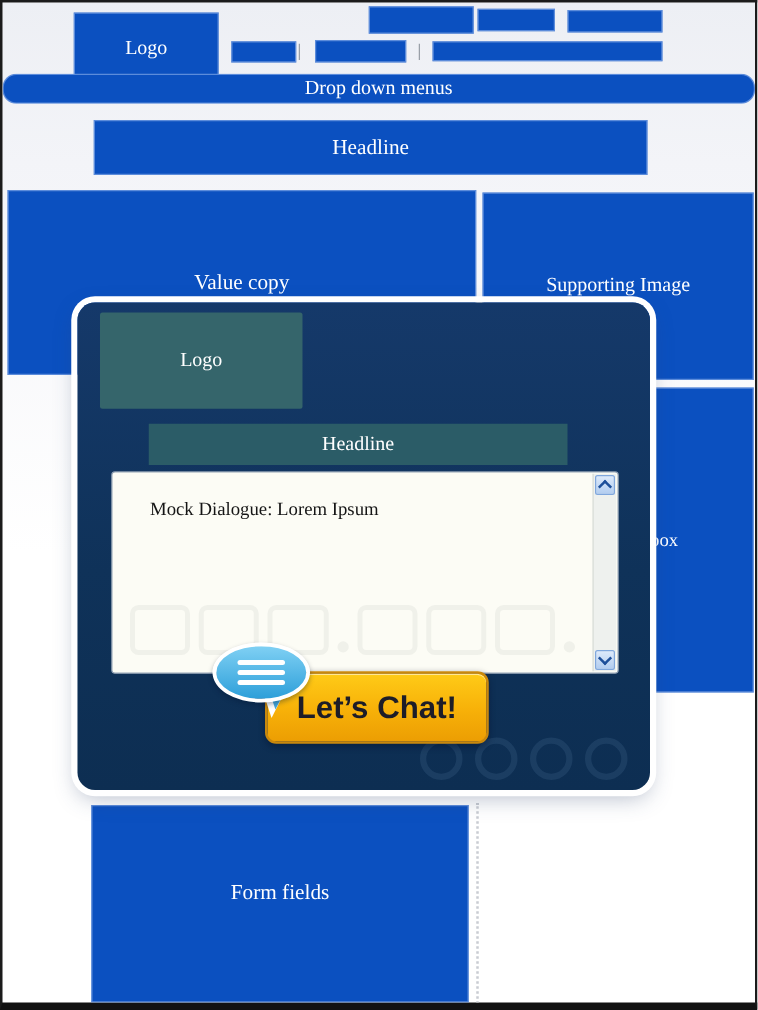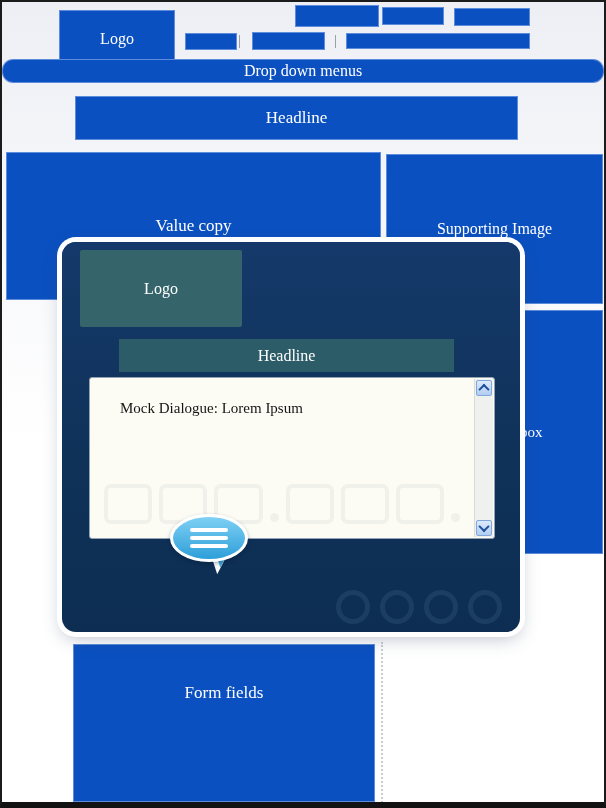--- a/index.html
+++ b/index.html
@@ -143,21 +143,21 @@
     <span>Supporting Image</span>
   </div>
 
   <div class="box" style="left:522px; top:308px; width:79px; height:244px;">
     <div class="side-box-label">
       <span>box</span>
     </div>
   </div>
 
   <div class="box" style="left:71px; top:642px; width:302px; height:158px; align-items:flex-start;">
-    <span style="padding-top:38px;">Form fields</span>
+    <span style="padding-top:59px;">Form fields</span>
   </div>
   <div class="dotted-divider"></div>
 
   <div class="popup">
     <div class="popup-logo">
       <span>Logo</span>
     </div>
 
     <div class="popup-headline">
       <span>Headline</span>
@@ -188,20 +188,23 @@
     </div>
 
     <div class="bubble-tail-outer"></div>
     <div class="bubble-tail-inner"></div>
     <div class="bubble">
       <span class="bar"></span>
         <span class="bar"></span>
         <span class="bar"></span>
     </div>
 
+    <div class="cta">
+      <span>Let’s Chat!</span>
+    </div>
 
     <div class="popup-wm">
       <div class="ring"></div>
         <div class="ring"></div>
         <div class="ring"></div>
         <div class="ring"></div>
     </div>
   </div>
 
 

